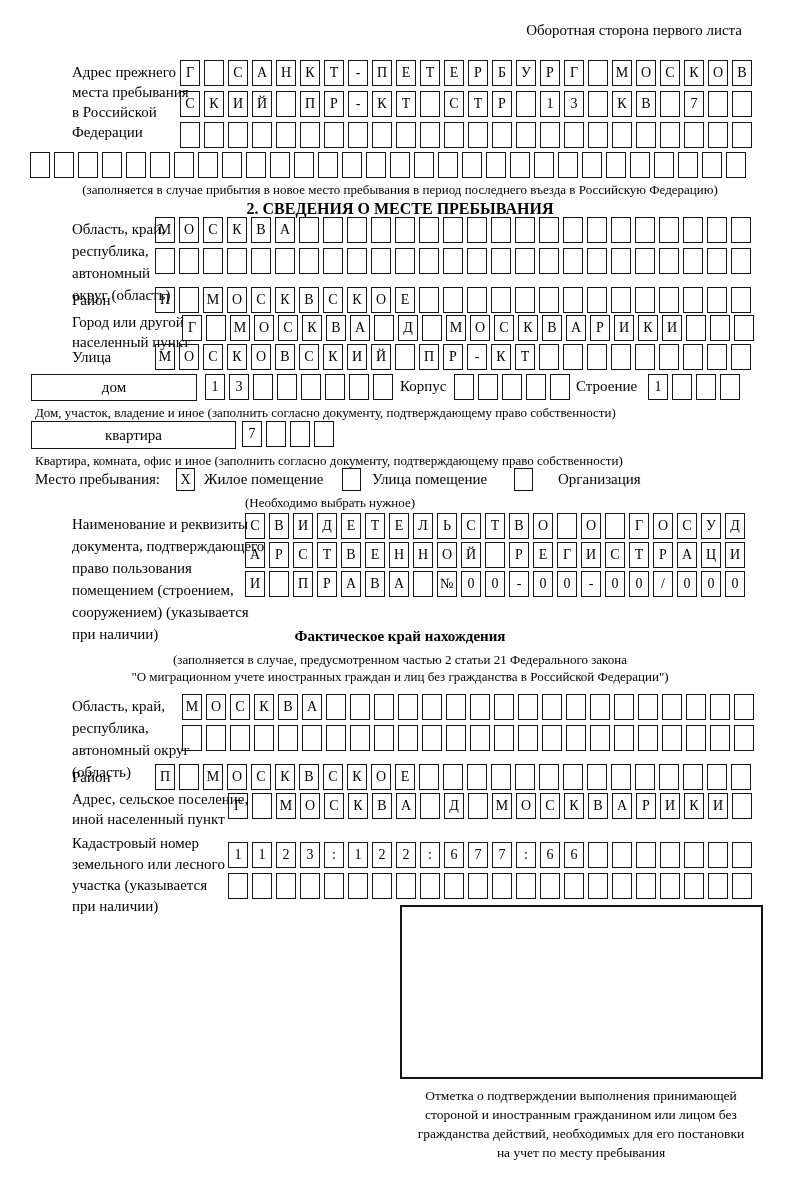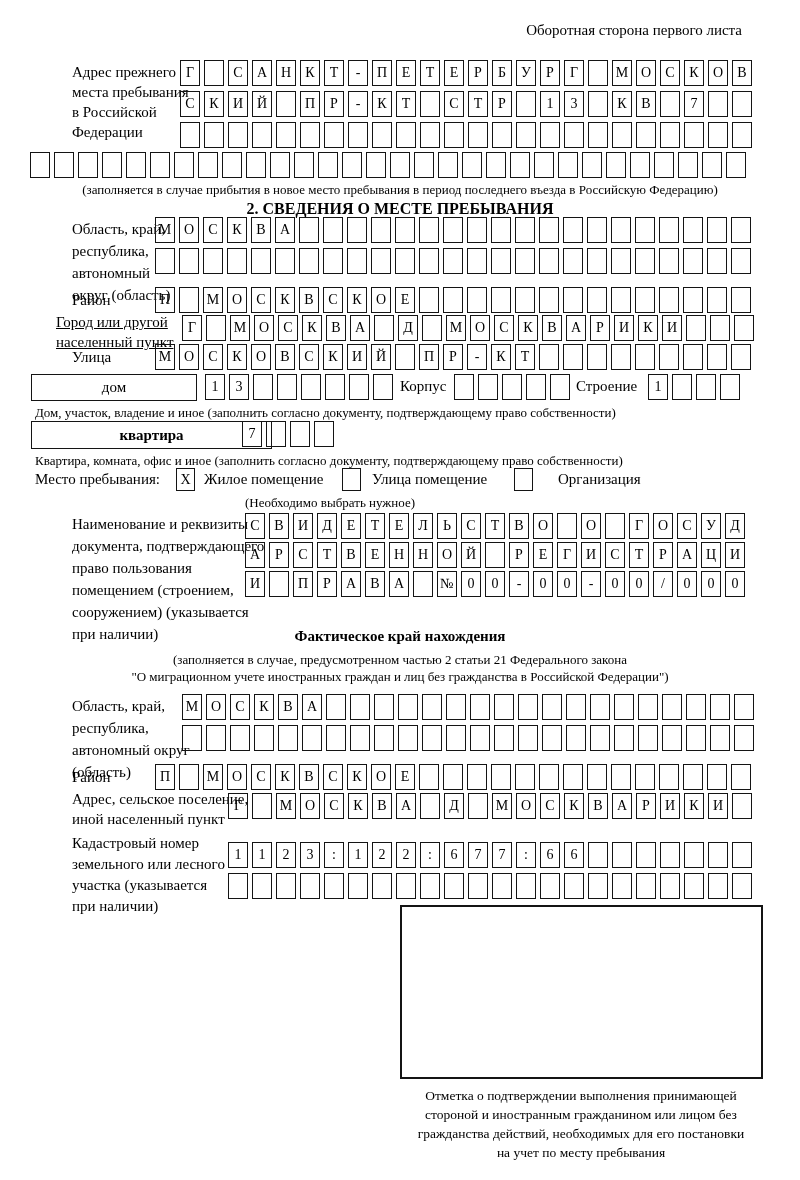--- a/index.html
+++ b/index.html
@@ -240,21 +240,21 @@
     <span class="cell"></span>
     <span class="cell"></span>
     <span class="cell"></span>
     <span class="cell"></span>
     <span class="cell"></span>
     <span class="cell"></span>
     <span class="cell"></span>
     <span class="cell"></span>
   </div>
 
-<div class="abs lbl" style="left:56px; top:312px;text-decoration:underline;">Город или другой
+<div class="abs lbl" style="left:72px; top:312px;">Город или другой
 населенный пункт</div>
 <div class="abs cellrow" style="left:182px; top:315px;">
     <span class="cell">Г</span>
     <span class="cell"></span>
     <span class="cell">М</span>
     <span class="cell">О</span>
     <span class="cell">С</span>
     <span class="cell">К</span>
     <span class="cell">В</span>
     <span class="cell">А</span>
@@ -326,21 +326,21 @@
   </div>
 <div class="abs" style="left:576px; top:378px; font-size:15px;">Строение</div>
 <div class="abs cellrow" style="left:648px; top:374px;">
     <span class="cell">1</span>
     <span class="cell"></span>
     <span class="cell"></span>
     <span class="cell"></span>
   </div>
 <div class="abs note" style="left:35px; top:405px;">Дом, участок, владение и иное (заполнить согласно документу, подтверждающему право собственности)</div>
 
-<div class="abs bigbox" style="left:31px; top:421px; width:241px; height:28px;font-weight:bold;">квартира</div>
+<div class="abs bigbox" style="left:31px; top:421px; width:205px; height:28px;">квартира</div>
 <div class="abs cellrow" style="left:242px; top:421px;">
     <span class="cell">7</span>
     <span class="cell"></span>
     <span class="cell"></span>
     <span class="cell"></span>
   </div>
 <div class="abs note" style="left:35px; top:453px;">Квартира, комната, офис и иное (заполнить согласно документу, подтверждающему право собственности)</div>
 
 <div class="abs" style="left:35px; top:471px; font-size:15px;">Место пребывания:</div>
 <span class="abs cb" style="left:176px; top:468px;">X</span>

